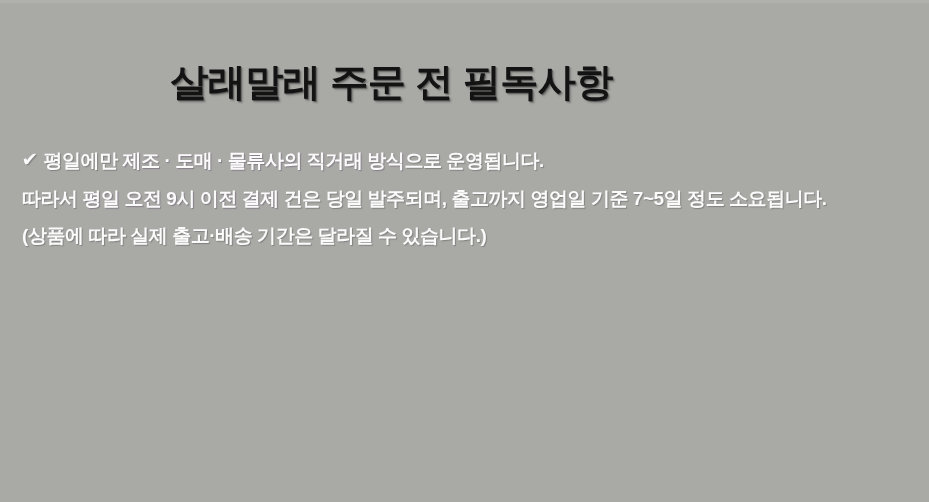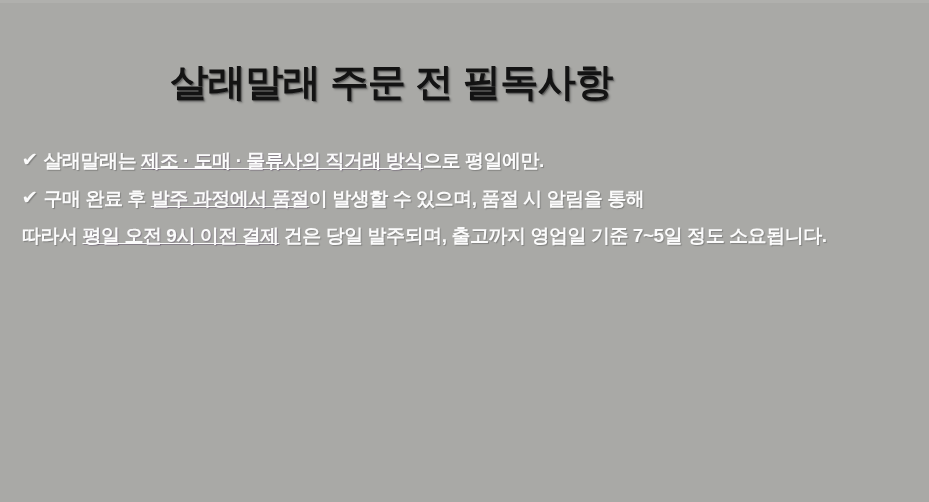--- a/index.html
+++ b/index.html
@@ -75,31 +75,30 @@
     color: #fbfbfb;
     font-size: 19px;
     font-weight: bold;
     margin-right: 6px;
     transform: translateY(-1px) scaleX(1.05);
   }
 
   .hl {
     color: #9e3fba;
     text-shadow: 1px 1px 1px rgba(70,50,80,0.35);
-    text-decoration: underline;
   }
 
   .seg { color: inherit; }
 </style>
 </head>
 <body>
 
 <div id="notice-banner">
 
   <div class="banner-title">살래말래 주문 전 필독사항</div>
 
   <div class="notice-lines">
-      <div class="notice-line"><span class="check-icon">✔</span><span class="seg">살래말래는 </span><span class="seg hl">제조 · 도매 · 물류사의 직거래 방식</span><span class="seg">으로 평일에만.</span></div>
-      <div class="notice-line"><span class="check-icon">✔</span><span class="seg">구매 완료 후 </span><span class="seg hl">발주 과정에서 품절</span><span class="seg">이 발생할 수 있으며, 품절 시 알림을 통해</span></div>
+      <div class="notice-line"><span class="check-icon">✔</span><span class="seg">평일에만 </span><span class="seg hl">제조 · 도매 · 물류사의 직거래 방식</span><span class="seg">으로 운영됩니다.</span></div>
       <div class="notice-line"><span class="seg">따라서 </span><span class="seg hl">평일 오전 9시 이전 결제</span><span class="seg"> 건은 당일 발주되며, 출고까지 영업일 기준 7~5일 정도 소요됩니다.</span></div>
+      <div class="notice-line"><span class="seg">(상품에 따라 실제 출고·배송 기간은 달라질 수 있습니다.)</span></div>
     </div>
 
 </div>
 
 </body></html>

